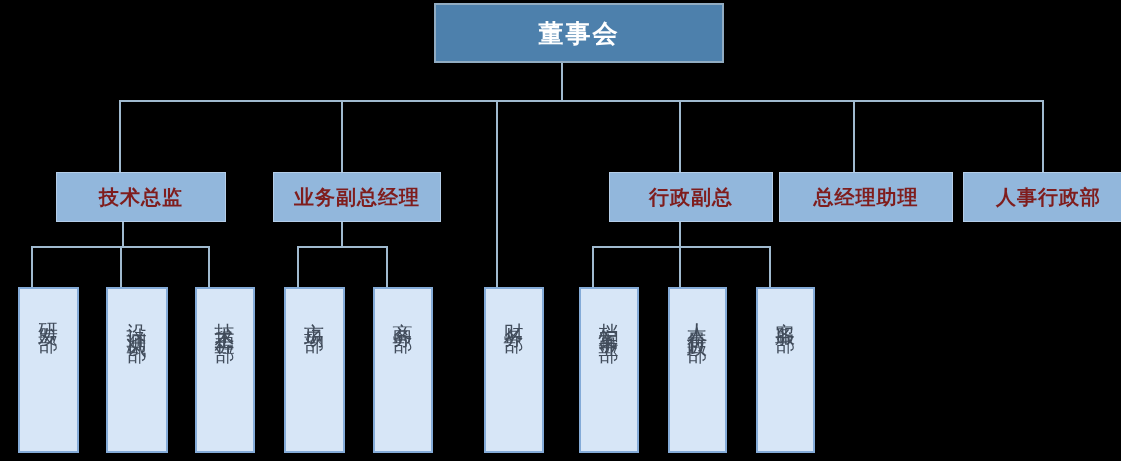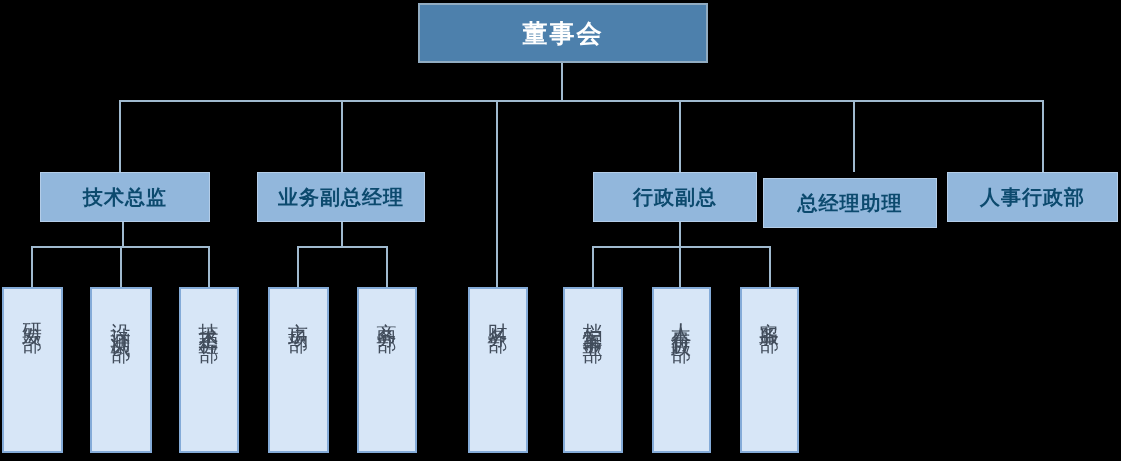--- a/index.html
+++ b/index.html
@@ -3,32 +3,32 @@
 <meta charset="utf-8">
 <style>
   html,body{margin:0;padding:0;background:#000;}
   #canvas{
     position:relative;
     width:1121px;height:461px;
     background:#000000;
     font-family:"Liberation Sans","DejaVu Sans",sans-serif;
     overflow:hidden;
   }
-  .box{position:absolute;box-sizing:border-box;display:flex;align-items:center;justify-content:center;}
+  .box{position:absolute;box-sizing:border-box;display:flex;align-items:center;justify-content:center;margin-left:16px;}
   .lv1{
     background:#4D80AC;
     border:2px solid #91ACC2;
     color:#FFFFFF;
     font-size:25px;font-weight:bold;
     letter-spacing:2px;
   }
   .lv2{
     background:#92B7DC;
     border:1px solid #B4CDE8;
-    color:#0c4a6e;
+    color:#7f1d1d;
     font-size:20px;font-weight:bold;
     letter-spacing:1px;
   }
   .lv3{
     background:#D7E6F7;
     border:2px solid #84ABD8;
     color:#414C5B;
     font-size:20px;
     align-items:flex-start;
     padding-top:18px;
@@ -78,21 +78,21 @@
 
   <div class="box lv2" style="left:40px;top:172px;width:170px;height:50px;">
     <span>技术总监</span>
   </div>
   <div class="box lv2" style="left:257px;top:172px;width:168px;height:50px;">
     <span>业务副总经理</span>
   </div>
   <div class="box lv2" style="left:593px;top:172px;width:164px;height:50px;">
     <span>行政副总</span>
   </div>
-  <div class="box lv2" style="left:763px;top:178px;width:174px;height:50px;">
+  <div class="box lv2" style="left:763px;top:172px;width:174px;height:50px;">
     <span>总经理助理</span>
   </div>
   <div class="box lv2" style="left:947px;top:172px;width:171px;height:50px;">
     <span>人事行政部</span>
   </div>
 
   <div class="box lv3" style="left:2px;top:287px;width:61px;height:166px;">
     <span class="vtext">研发部</span>
   </div>
   <div class="box lv3" style="left:90px;top:287px;width:62px;height:166px;">

